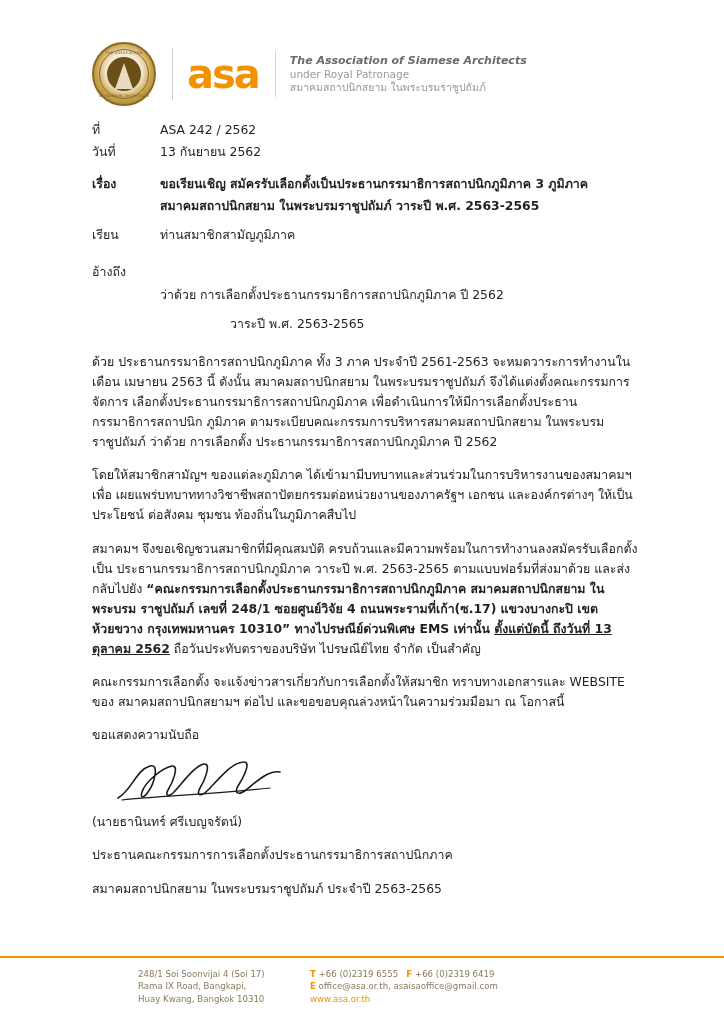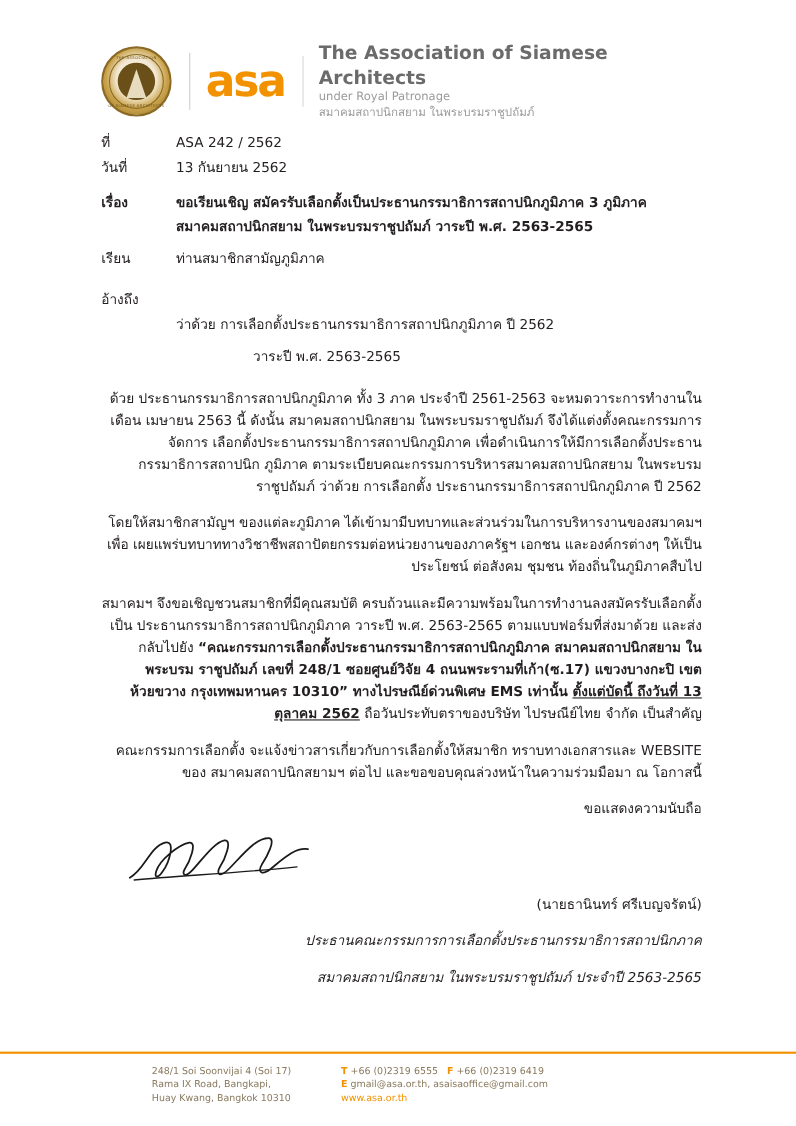--- a/index.html
+++ b/index.html
@@ -98,23 +98,24 @@
     width: 1px;
     height: 46px;
     background: #d8d8d8;
     margin-right: 14px;
     flex: 0 0 auto;
   }
   .org-block {
     line-height: 1.28;
   }
   .org-en1 {
-    font-size: 17px;
+    font-size: 11px;
     font-weight: 700;
     color: #6b6b6b;
+    font-style: italic;
   }
   .org-en2 {
     font-size: 10.5px;
     color: #9a9a9a;
   }
   .org-th {
     font-size: 10.5px;
     color: #9a9a9a;
   }
 
@@ -156,38 +157,38 @@
   .encl-label {
     width: 90px;
     flex: 0 0 90px;
   }
   .encl-cont {
     margin-left: 138px;
   }
 
   p.para {
     margin: 0 0 13px 0;
-    text-align: right;
+    text-align: left;
   }
   p.para.first { margin-top: 18px; }
   .bold { font-weight: 700; }
   .ul { text-decoration: underline; }
 
   .closing {
     margin-top: 22px;
   }
   .sig-area {
     height: 54px;
     position: relative;
     margin-left: 8px;
   }
   .sig-svg { position: absolute; top: -4px; left: 10px; }
 
   .sig-name { margin: 0; }
-  .sig-line { margin: 0; font-style: italic; }
+  .sig-line { margin: 0; }
 
   
   .footer {
     position: absolute;
     left: 0;
     right: 0;
     bottom: 0;
     height: 66px;
     background: #ffffff;
     border-top: 2px solid #f39200;
@@ -294,20 +295,20 @@
       <div class="fcol c3">
         <div>
           <span class="lbl">T</span>
           <span>+66 (0)2319 6555</span>
           &nbsp;
           <span class="lbl">F</span>
           <span>+66 (0)2319 6419</span>
         </div>
         <div>
           <span class="lbl">E</span>
-          <span>gmail@asa.or.th, asaisaoffice@gmail.com</span>
+          <span>office@asa.or.th, asaisaoffice@gmail.com</span>
         </div>
         <div class="web">www.asa.or.th</div>
       </div>
     </div>
   </div>
 
 </div>
 
 </body></html>

